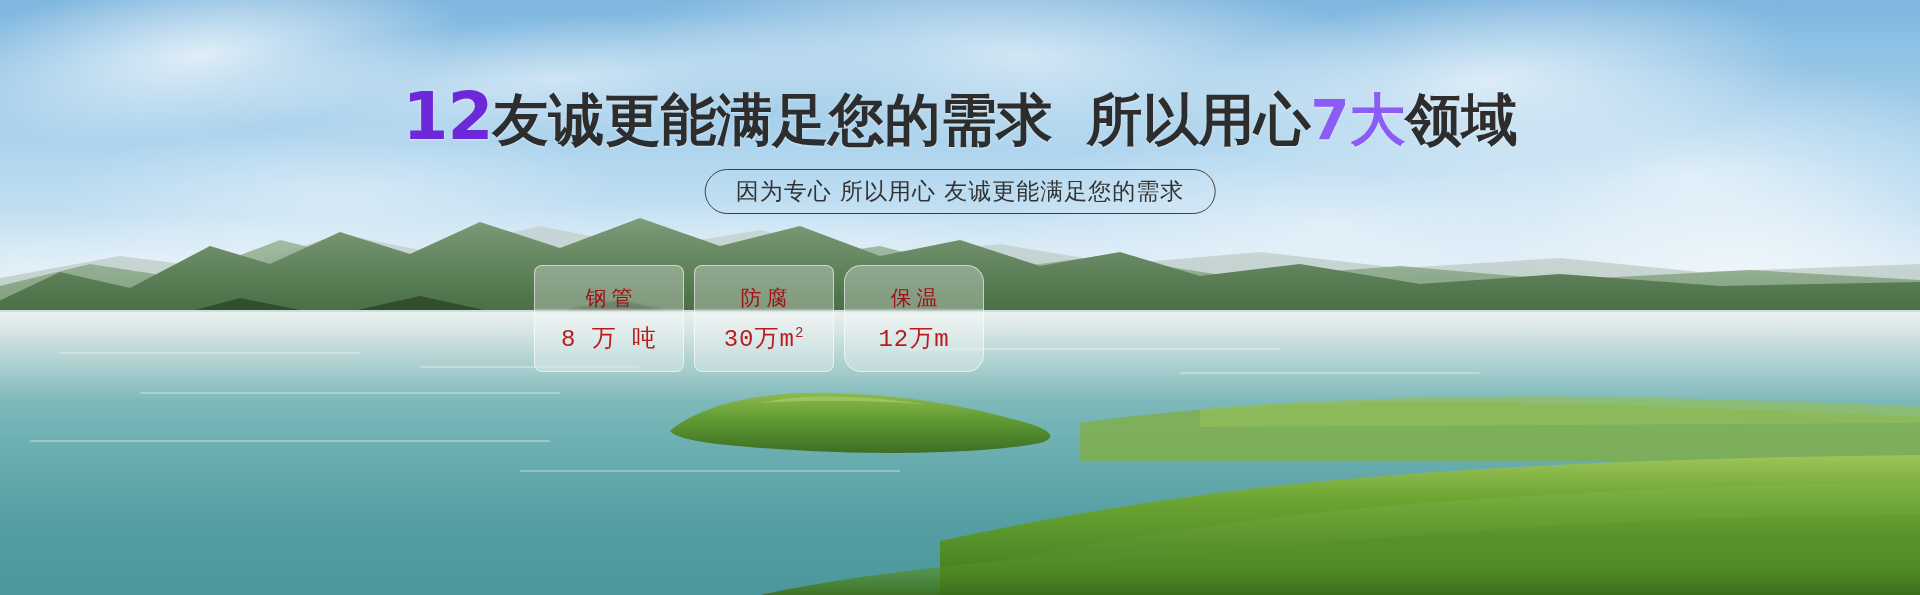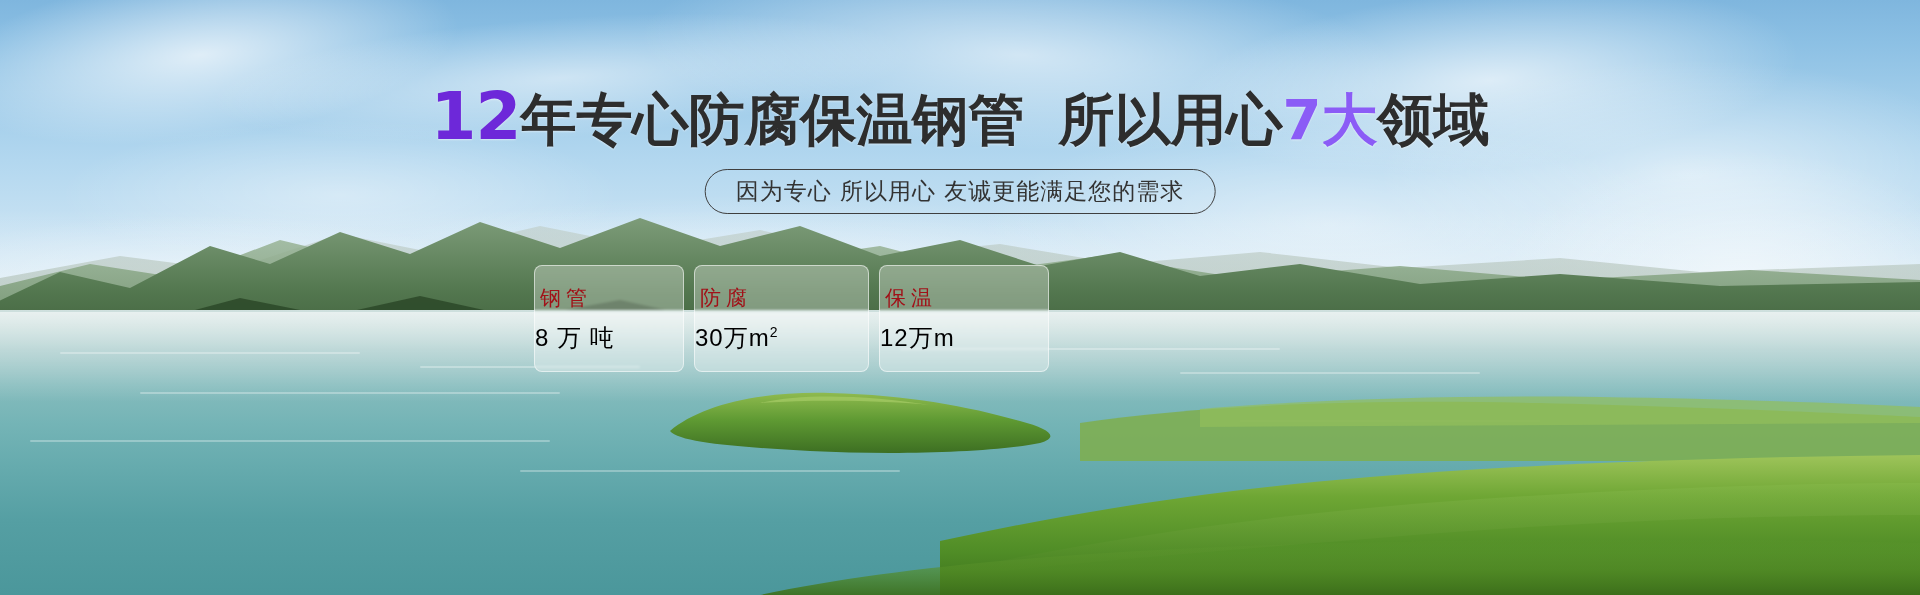--- a/index.html
+++ b/index.html
@@ -125,41 +125,41 @@
     display: flex;
     gap: 10px;
   }
   .card {
     width: 150px;
     height: 107px;
     border-radius: 8px;
     background: rgba(255,255,255,.30);
     border: 1px solid rgba(255,255,255,.55);
     display: flex; flex-direction: column;
-    align-items: flex-start; justify-content: center;
+    align-items: center; justify-content: center;
     gap: 10px;
     backdrop-filter: blur(1px);
   }
   .card .ttl {
     color: #a11118;
     font-size: 21px;
     letter-spacing: 5px;
     text-indent: 5px;
     font-family: "DejaVu Serif", "Liberation Serif", serif;
   }
   .card .val {
-    color: #000000;
+    color: #b91c1c;
     font-size: 24px;
     letter-spacing: 1px;
-    font-family: Liberation Sans, sans-serif;
+    font-family: Liberation Mono, monospace;
     white-space: nowrap;
   }
   .card .val sup { font-size: 14px; vertical-align: super; }
-  .card.wide { width: 175px; }
-  .card.w3 { width: 170px; }
+  .card.wide { width: 140px; }
+  .card.w3 { width: 140px; border-radius: 17px; }
 </style>
 </head>
 <body>
 
 <div class="banner">
 
   <div class="sky"></div>
   <div class="cloud c1"></div>
   <div class="cloud c2"></div>
   <div class="cloud c3"></div>
@@ -266,21 +266,21 @@
           <stop offset="0%" stop-color="#6aa235" stop-opacity="0"></stop>
           <stop offset="55%" stop-color="#548d26" stop-opacity=".65"></stop>
           <stop offset="100%" stop-color="#3c6f1a" stop-opacity=".9"></stop>
         </linearGradient>
       </defs>
       <path d="M760,70 C900,40 1100,24 1340,18 C1560,12 1760,14 1920,18 L1920,70 Z" fill="url(#fg)"></path>
     </svg>
   </div>
 
   <div class="headline">
-    <span class="num">12</span><span class="dark">年专心防腐保温钢管</span><span class="gap"></span><span class="dark">所以用心</span><span class="red">7大</span><span class="dark">领域</span>
+    <span class="num">12</span><span class="dark">友诚更能满足您的需求</span><span class="gap"></span><span class="dark">所以用心</span><span class="red">7大</span><span class="dark">领域</span>
   </div>
 
   <div class="pill">
     <span>因为专心 所以用心  友诚更能满足您的需求</span>
   </div>
 
   <div class="cards">
 
     <div class="card">
       <div class="ttl">钢管</div>

